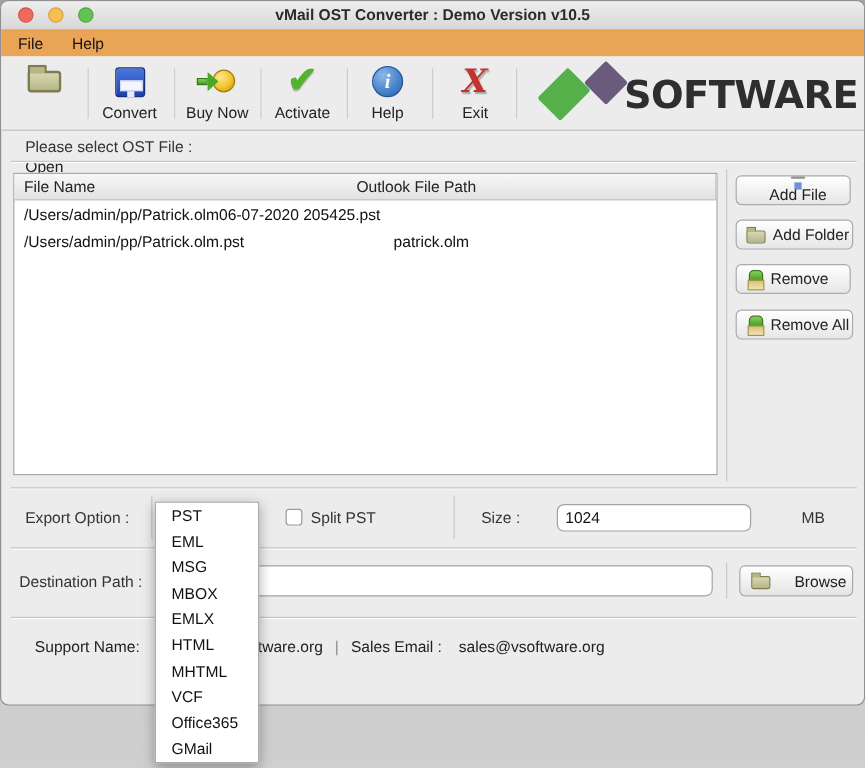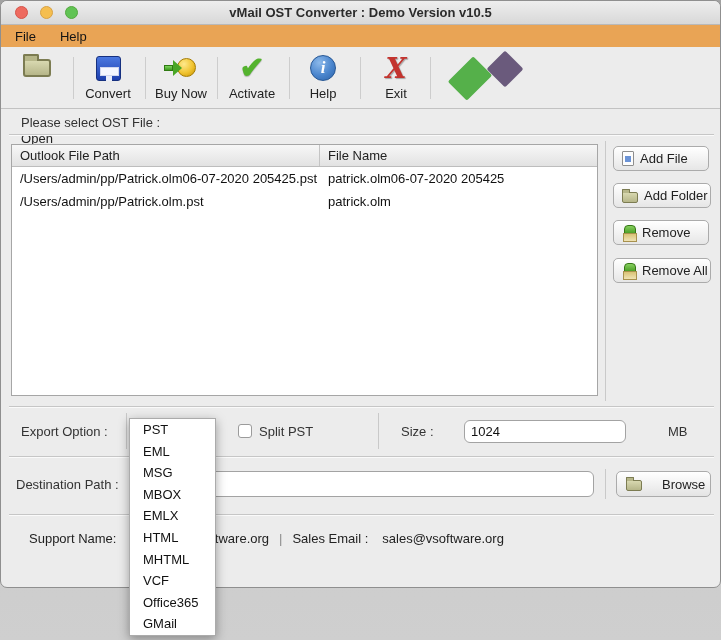--- a/index.html
+++ b/index.html
@@ -205,44 +205,44 @@
     </div>
     <div class="tb-sep" style="left:359px;"></div>
     <div class="tb-item" style="left:360px;">
       <div class="tb-icon icon-exit-x">X</div>
       <div class="tb-label">Exit</div>
     </div>
     <div class="tb-sep" style="left:429px;"></div>
     <div class="logo">
       <span class="d-green"></span>
       <span class="d-purple"></span>
+      <span class="logo-text">SOFTWARE</span>
     </div>
   </div>
 
   <div class="sec-label">Please select OST File :</div>
   <div class="etched" style="top:133px;"></div>
 
   <div class="filetable">
     <div class="ft-header">
+      <div class="ft-h c2">File Name</div>
       <div class="ft-h c1">Outlook File Path</div>
-      <div class="ft-h c2">File Name</div>
     </div>
     <div class="ft-row">
       <div class="ft-c c1">/Users/admin/pp/Patrick.olm06-07-2020 205425.pst</div>
-      <div class="ft-c c2">patrick.olm06-07-2020 205425</div>
     </div>
     <div class="ft-row">
       <div class="ft-c c1">/Users/admin/pp/Patrick.olm.pst</div>
       <div class="ft-c c2">patrick.olm</div>
     </div>
   </div>
 
   <div class="vline" style="left:604px; top:140px; height:260px;"></div>
 
-  <div class="side-btn" style="top:145px;">
+  <div class="side-btn" style="top:145px;flex-direction:column;">
     <span class="icon-page"></span>
     <span>Add File</span>
   </div>
   <div class="side-btn" style="top:219px;">
     <span class="icon-brush"></span>
     <span>Remove</span>
   </div>
   <div class="side-btn" style="top:182px; width:98px;">
     <span class="icon-folder-sm"></span>
     <span>Add Folder</span>

